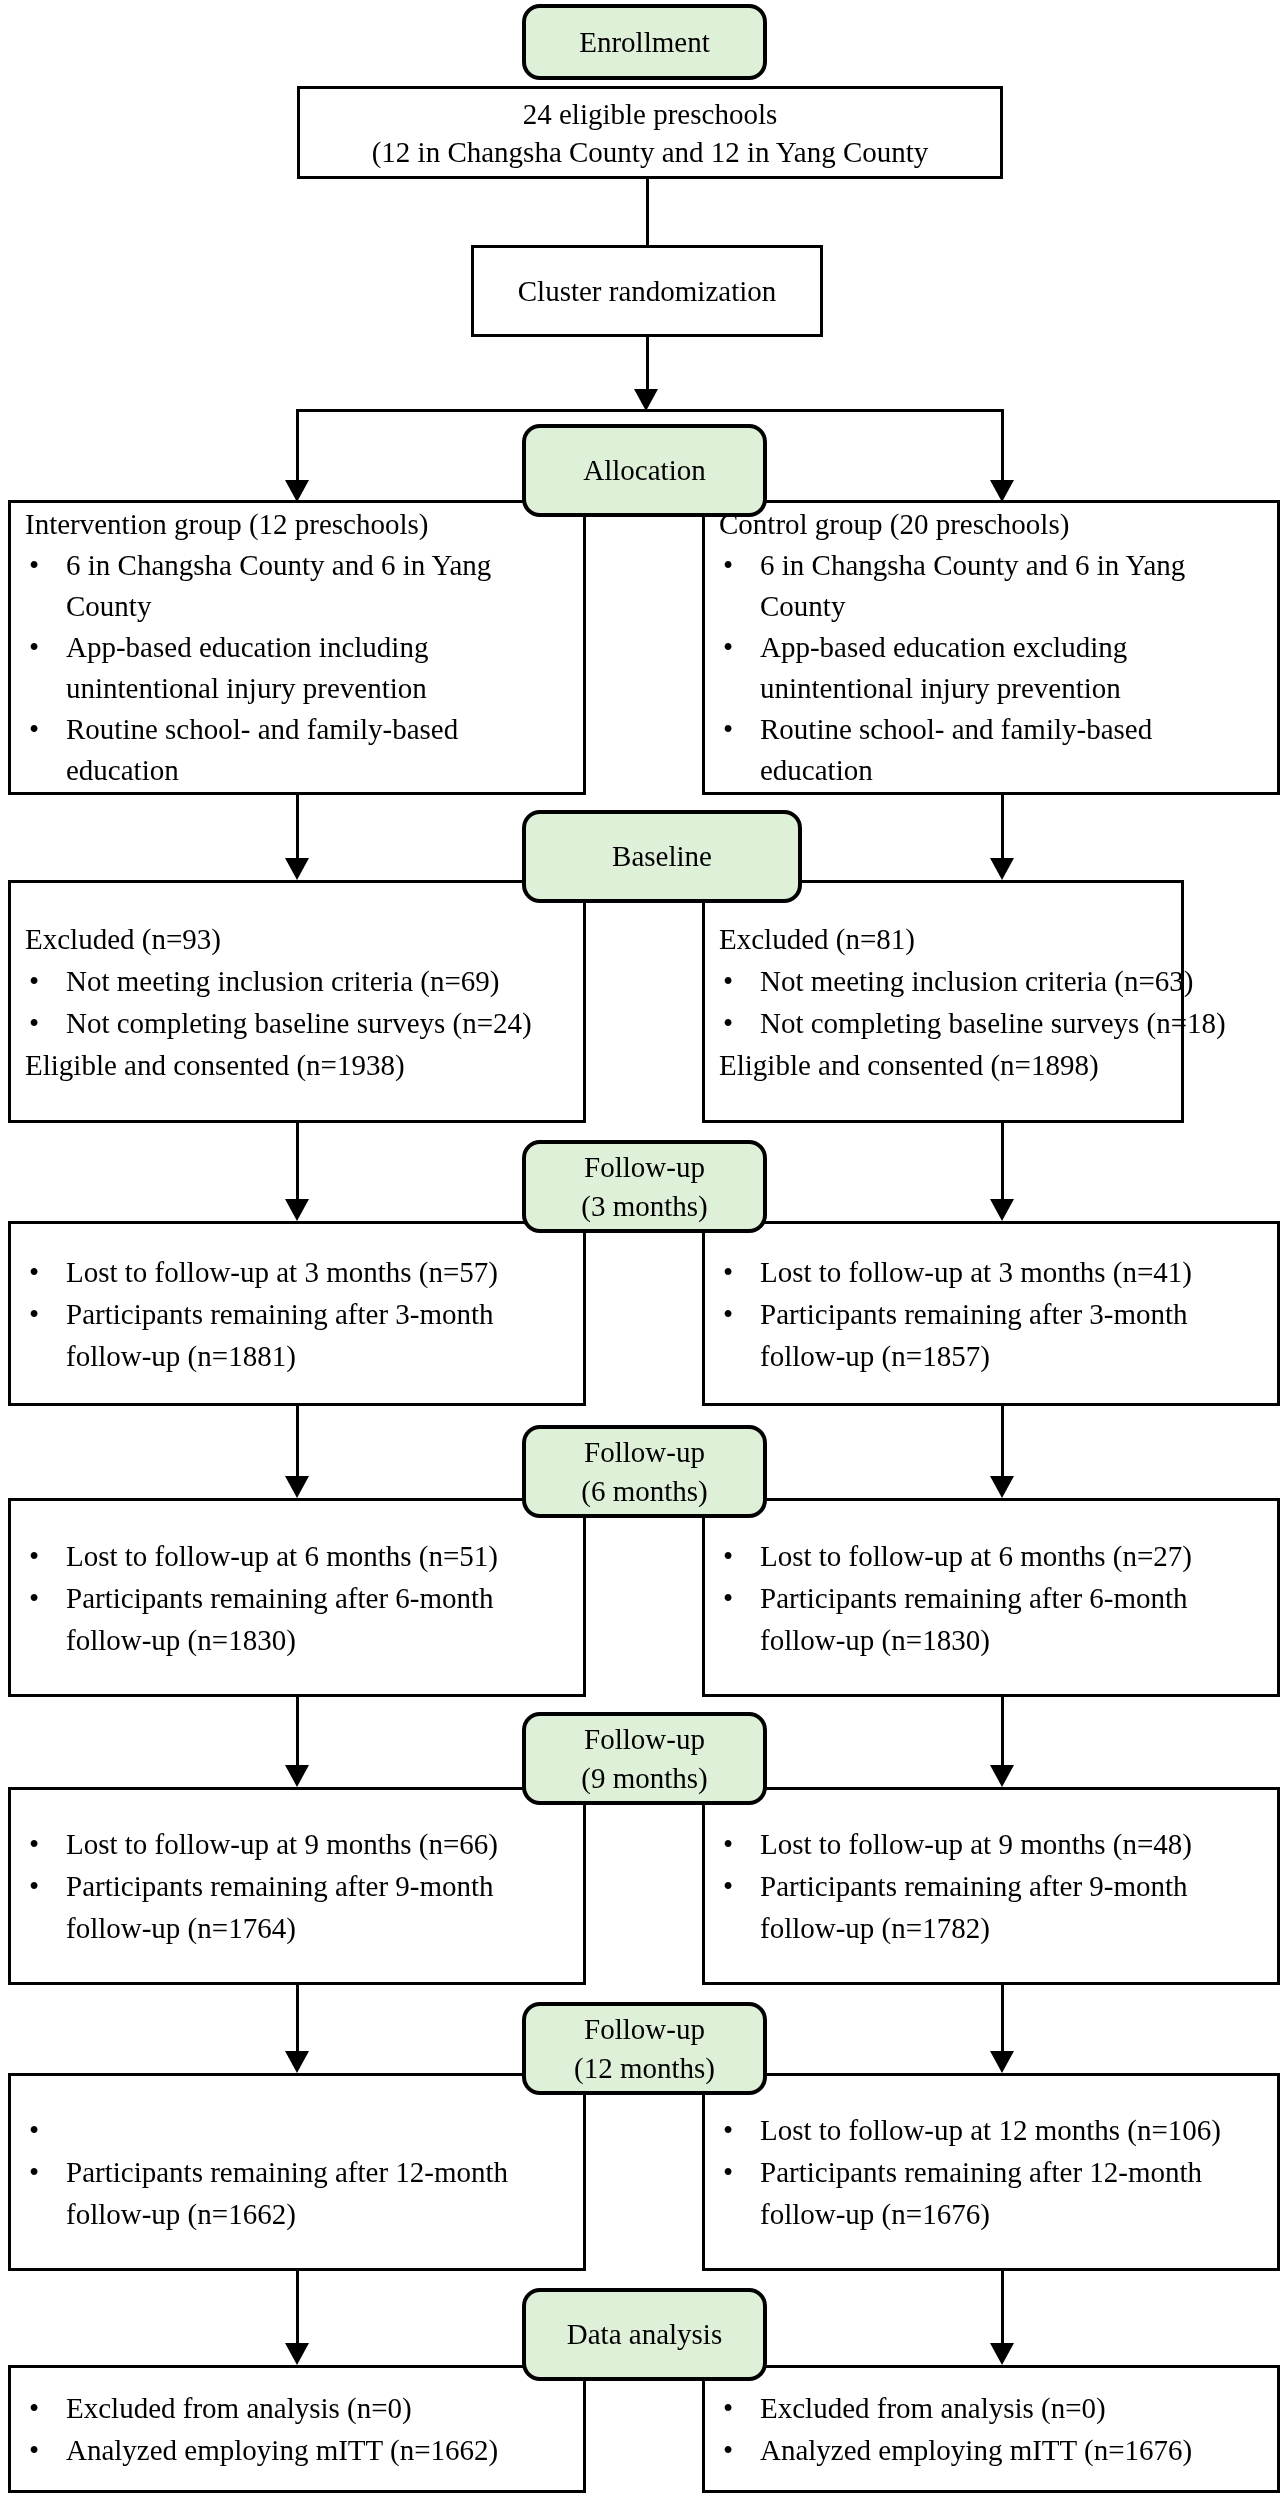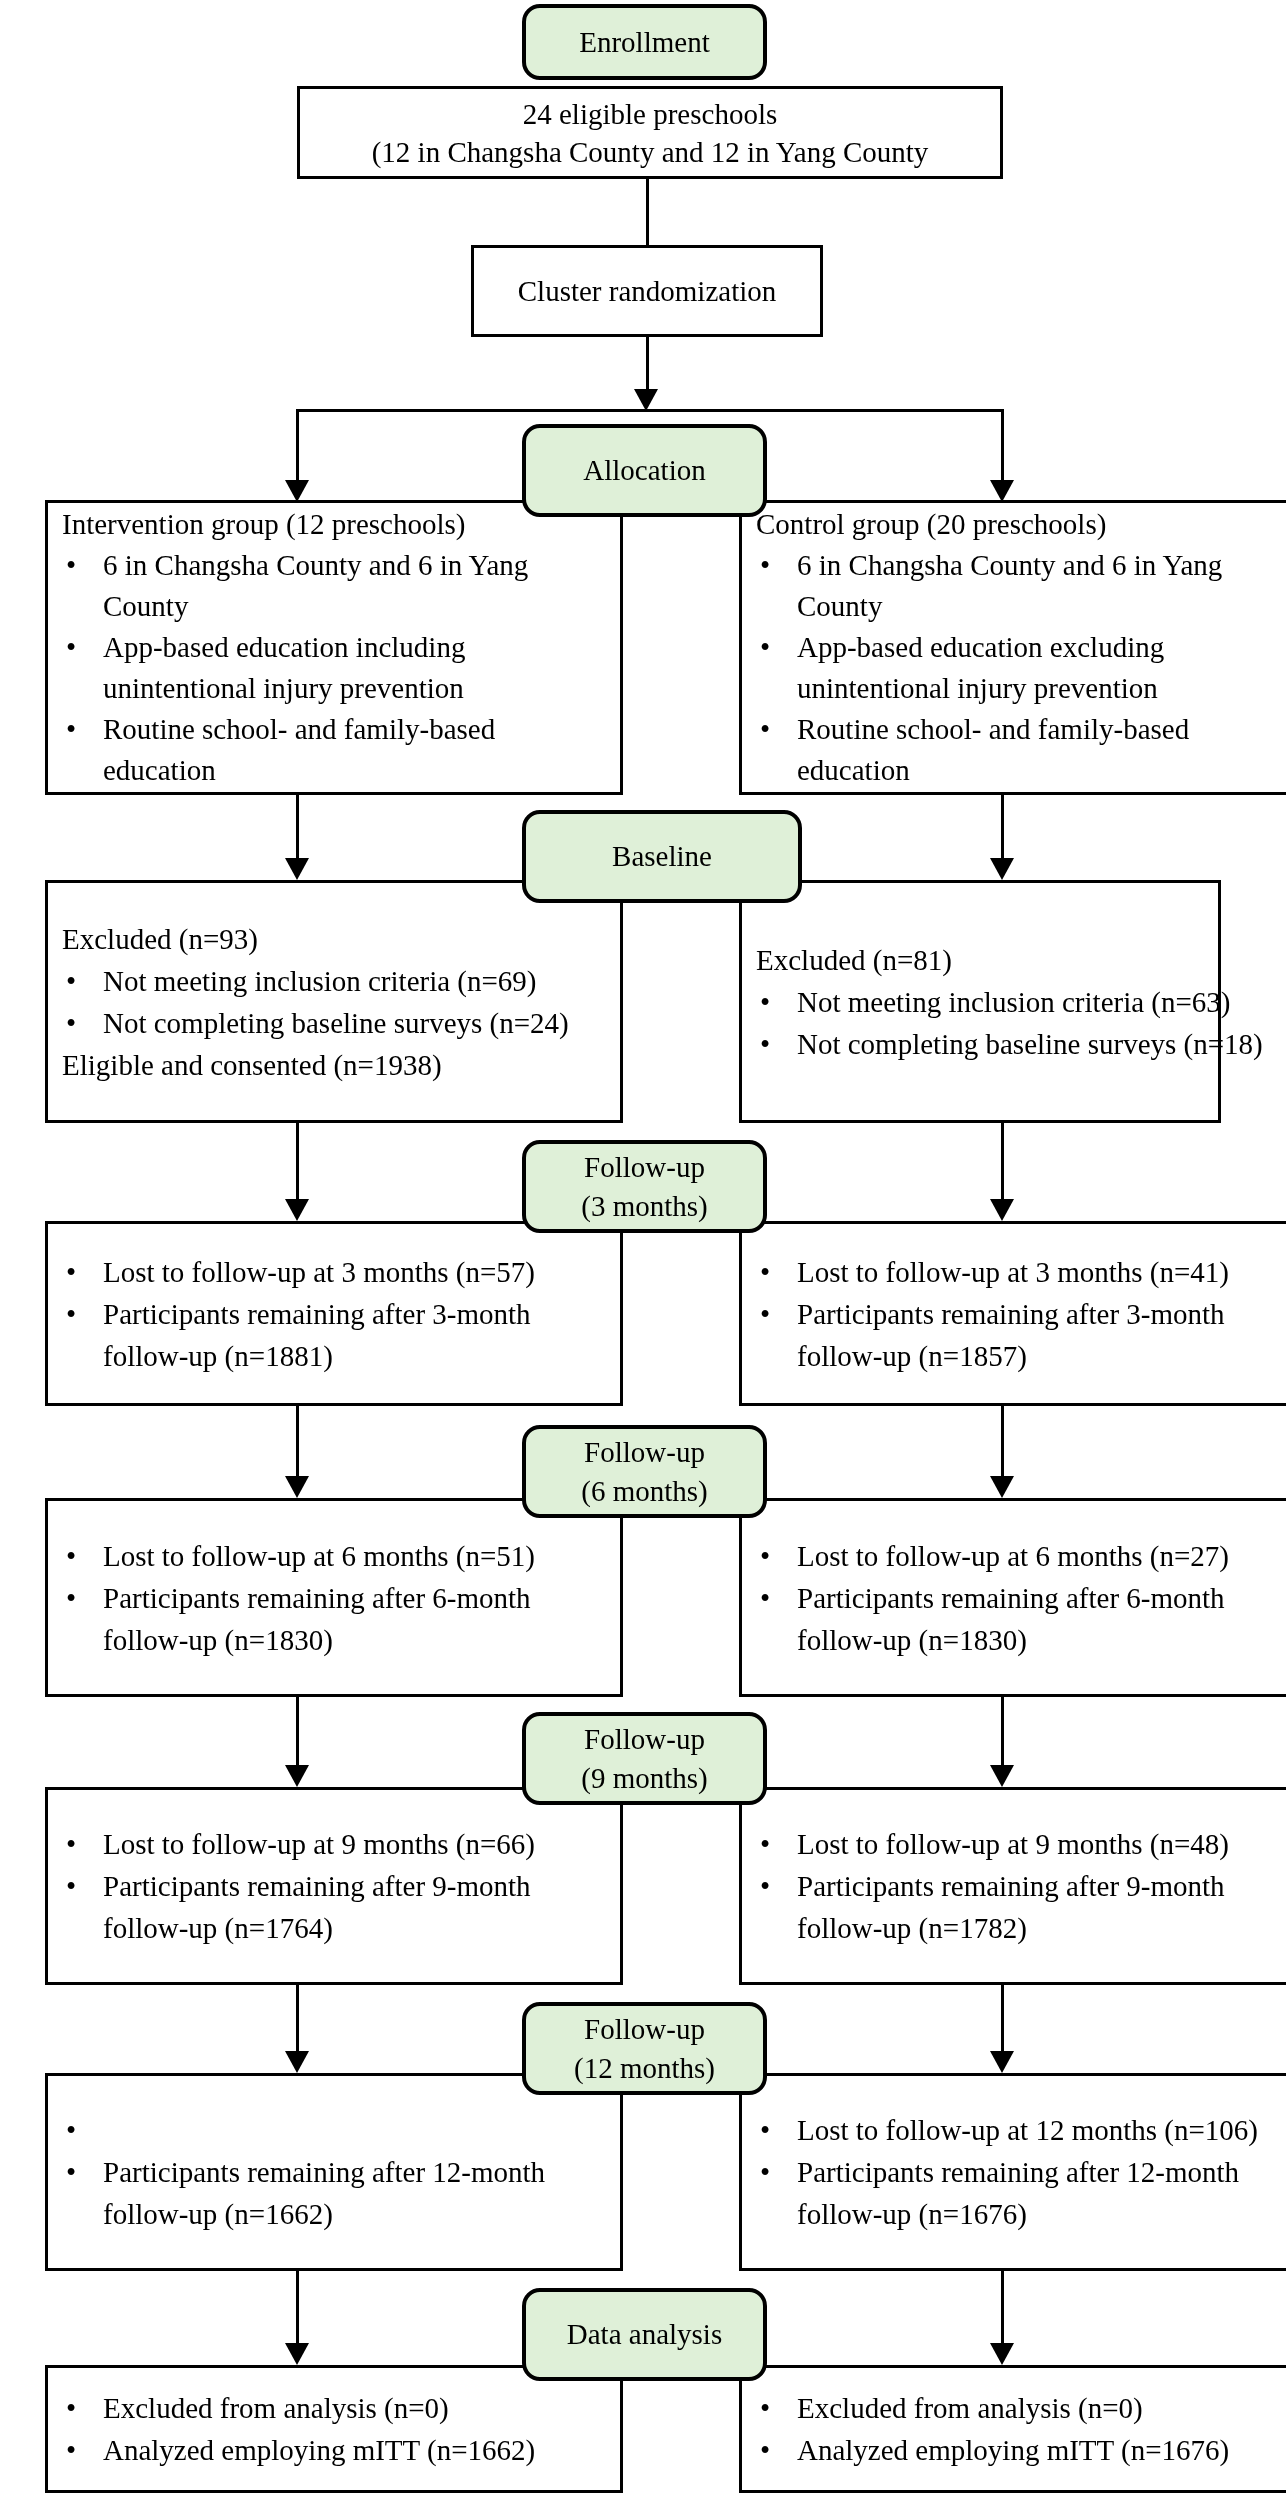--- a/index.html
+++ b/index.html
@@ -27,21 +27,20 @@
   
   .rbox{
     position:absolute;
     box-sizing:border-box;
     background:#ffffff;
     border:3px solid #000;
     display:flex;flex-direction:column;justify-content:center;
     font-size:29px;line-height:42px;
     padding:0 8px 0 14px;
     z-index:2;
-    margin-left:37px;
   }
   .rbox.tight{line-height:41px;}
   
   .cbox{
     position:absolute;
     box-sizing:border-box;
     background:#ffffff;
     border:3px solid #000;
     display:flex;flex-direction:column;
     align-items:center;justify-content:center;
@@ -157,20 +156,21 @@
   <div class="rbox" style="left:702px;top:880px;width:482px;height:243px">
       <div class="ln">Excluded (n=81)</div>
       <div class="ln b">
         <span class="dot">•</span>
         <span>Not meeting inclusion criteria (n=63)</span>
       </div>
       <div class="ln b">
         <span class="dot">•</span>
         <span>Not completing baseline surveys (n=18)</span>
       </div>
+      <div class="ln">Eligible and consented (n=1898)</div>
     </div>
 
   <div class="stem" style="left:296px;top:1123px;height:76px"></div>
   <div class="head" style="left:285px;top:1199px"></div>
   <div class="stem" style="left:1001px;top:1123px;height:76px"></div>
   <div class="head" style="left:990px;top:1199px"></div>
 
   <div class="gbox" style="left:522px;top:1140px;width:245px;height:93px">
       <div class="lbl-ln">Follow-up</div>
       <div class="lbl-ln">(3 months)</div>

